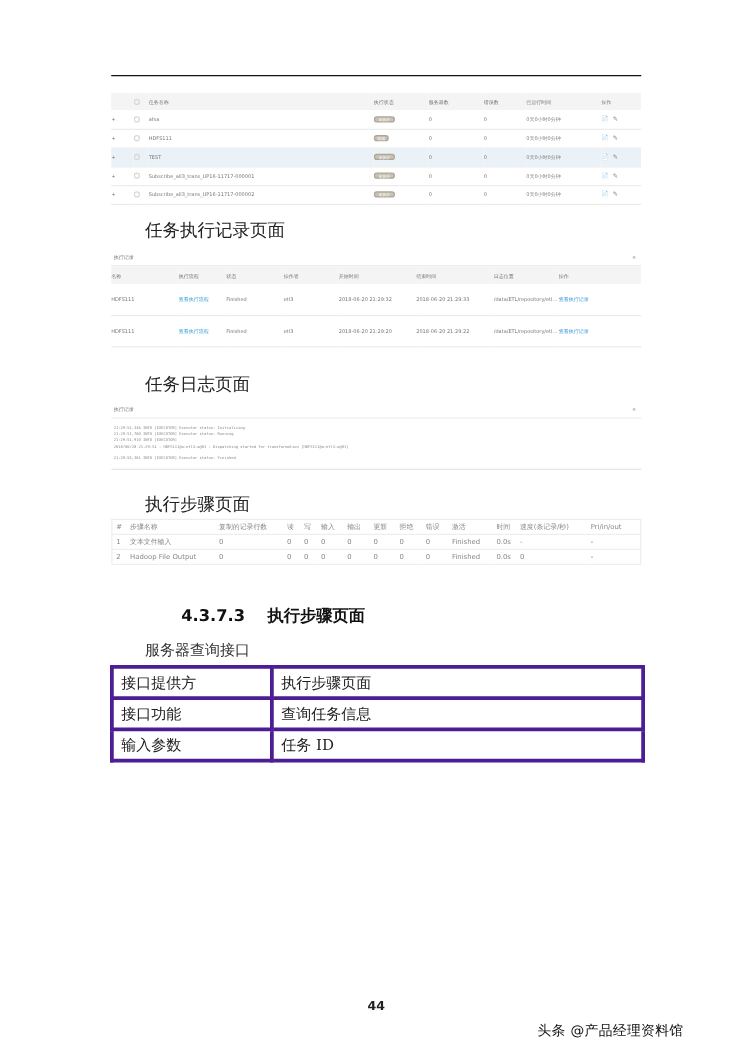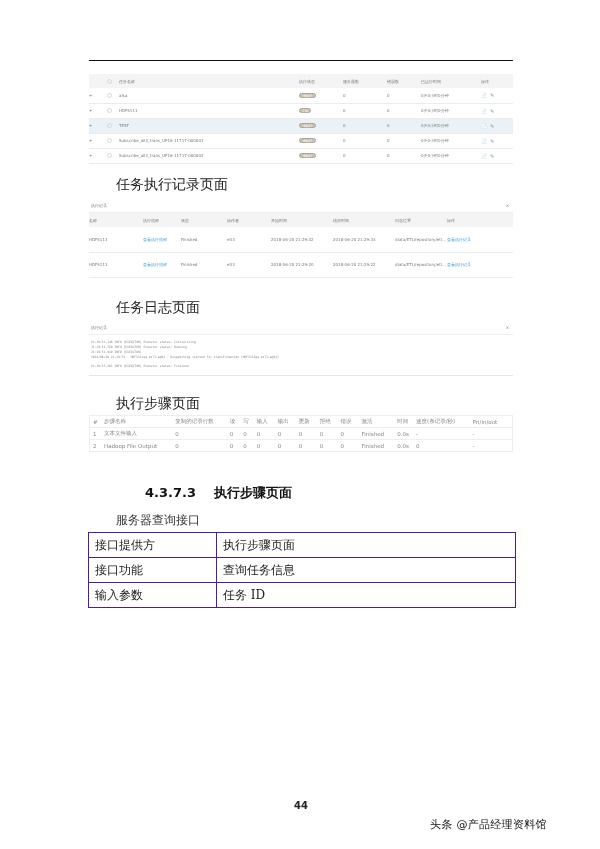--- a/index.html
+++ b/index.html
@@ -46,21 +46,21 @@
   #steps tr { height: 12px; border-bottom: 1px solid #eee; }
   #steps td { padding-left: 3px; }
 
   
   .sec { position: absolute; left: 97px; top: 484px; font-family: "DejaVu Sans", sans-serif; font-weight: bold; font-size: 13px; color: #111; }
   .sec .num { margin-right: 18px; margin-left: 48px; }
   .intro { position: absolute; left: 116px; top: 512px; font-family: "DejaVu Serif", serif; font-size: 12px; color: #333; }
 
   
   #iface { position: absolute; left: 88px; top: 532px; width: 428px; border-collapse: collapse; font-family: "DejaVu Serif", serif; font-size: 12px; color: #222; }
-  #iface td { border: 1px solid #4c1d95; height: 25px; padding: 0 6px; vertical-align: middle; }
+  #iface td { border: 3px solid #4c1d95; height: 25px; padding: 0 6px; vertical-align: middle; }
   #iface td.k { width: 128px; }
 
   .page-num { position: absolute; left: 294px; top: 800px; font-family: "DejaVu Sans", sans-serif; font-weight: bold; font-size: 10px; color: #222; }
   .watermark { position: absolute; left: 430px; top: 817px; font-family: "DejaVu Sans", sans-serif; font-size: 11px; color: #111; letter-spacing: 0.3px; }
 </style>
 </head>
 <body>
 
 <div class="top-rule"></div>
 

